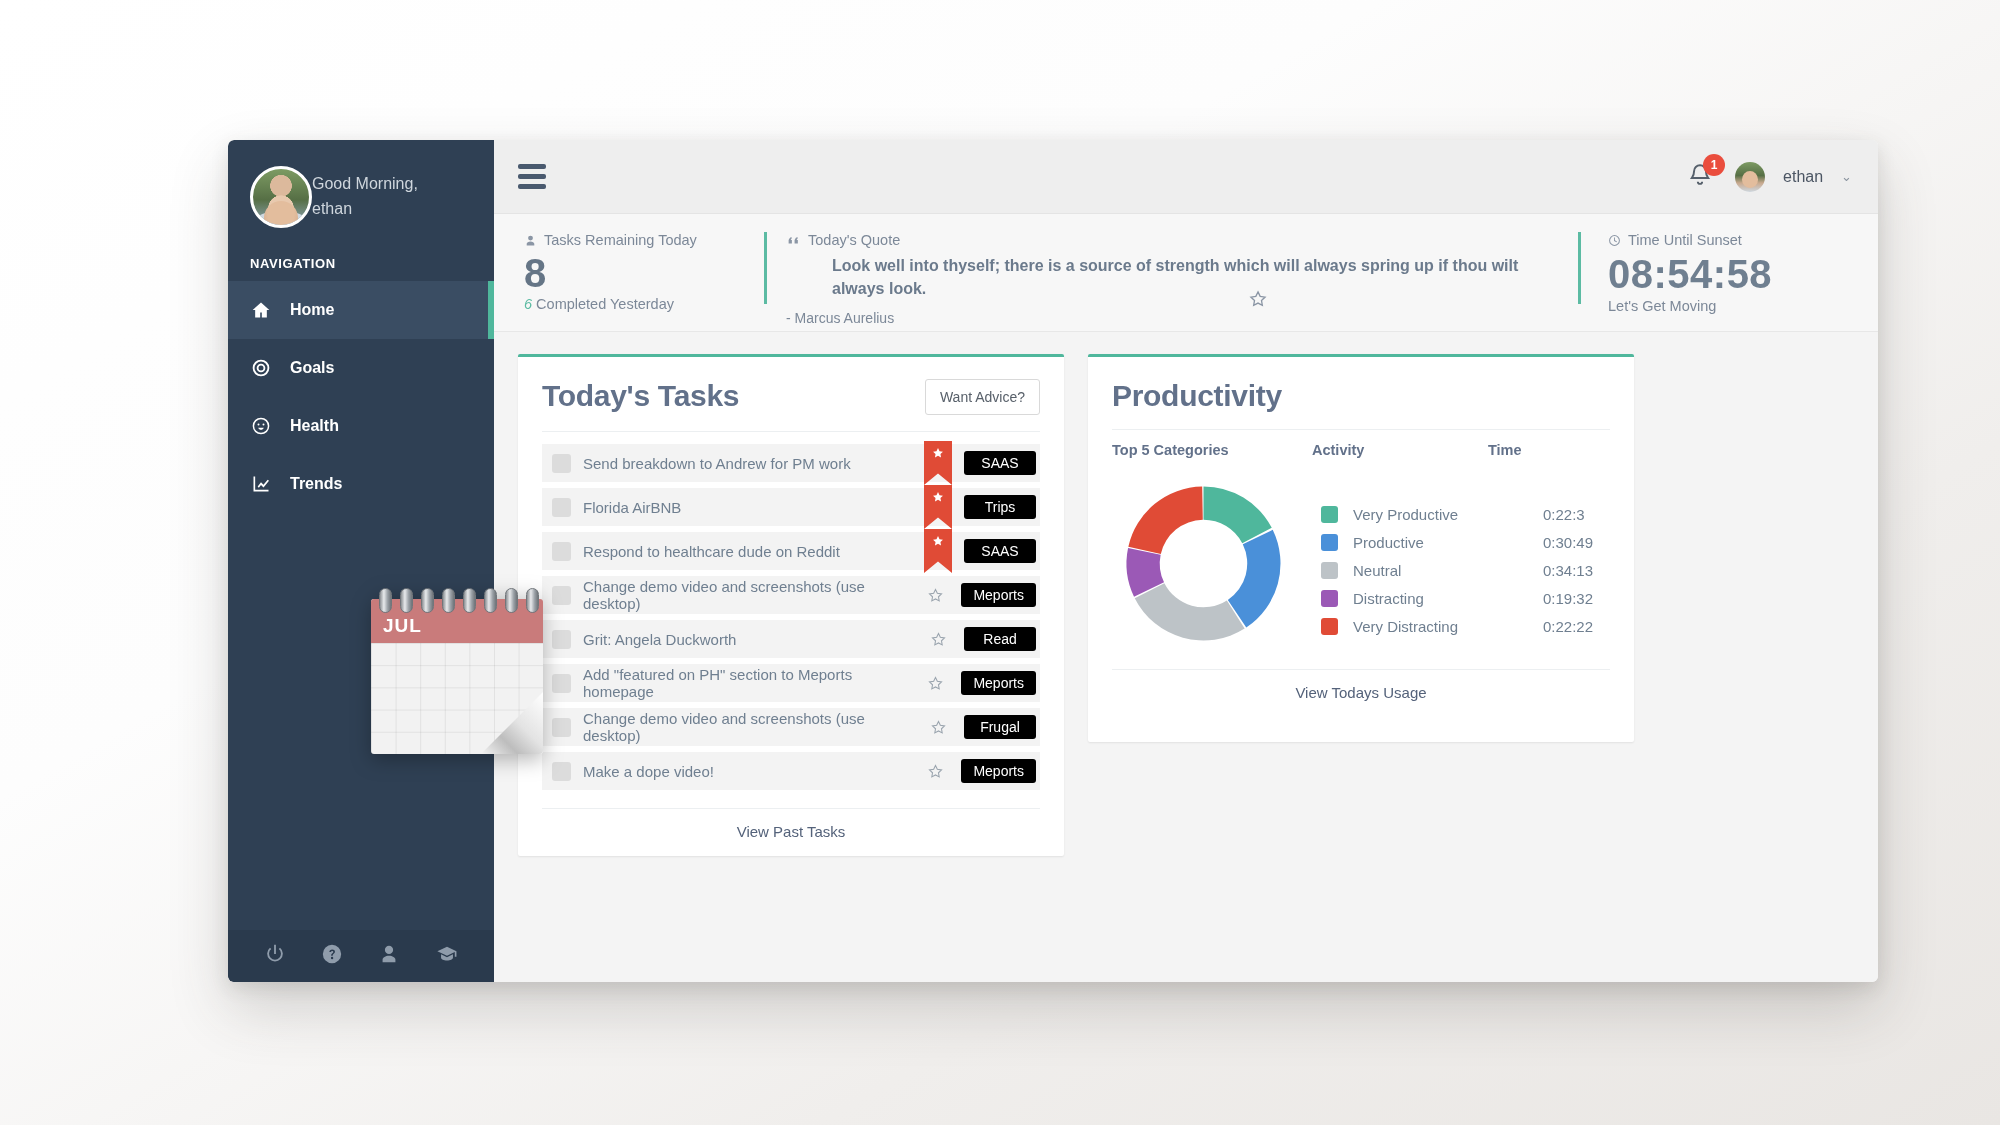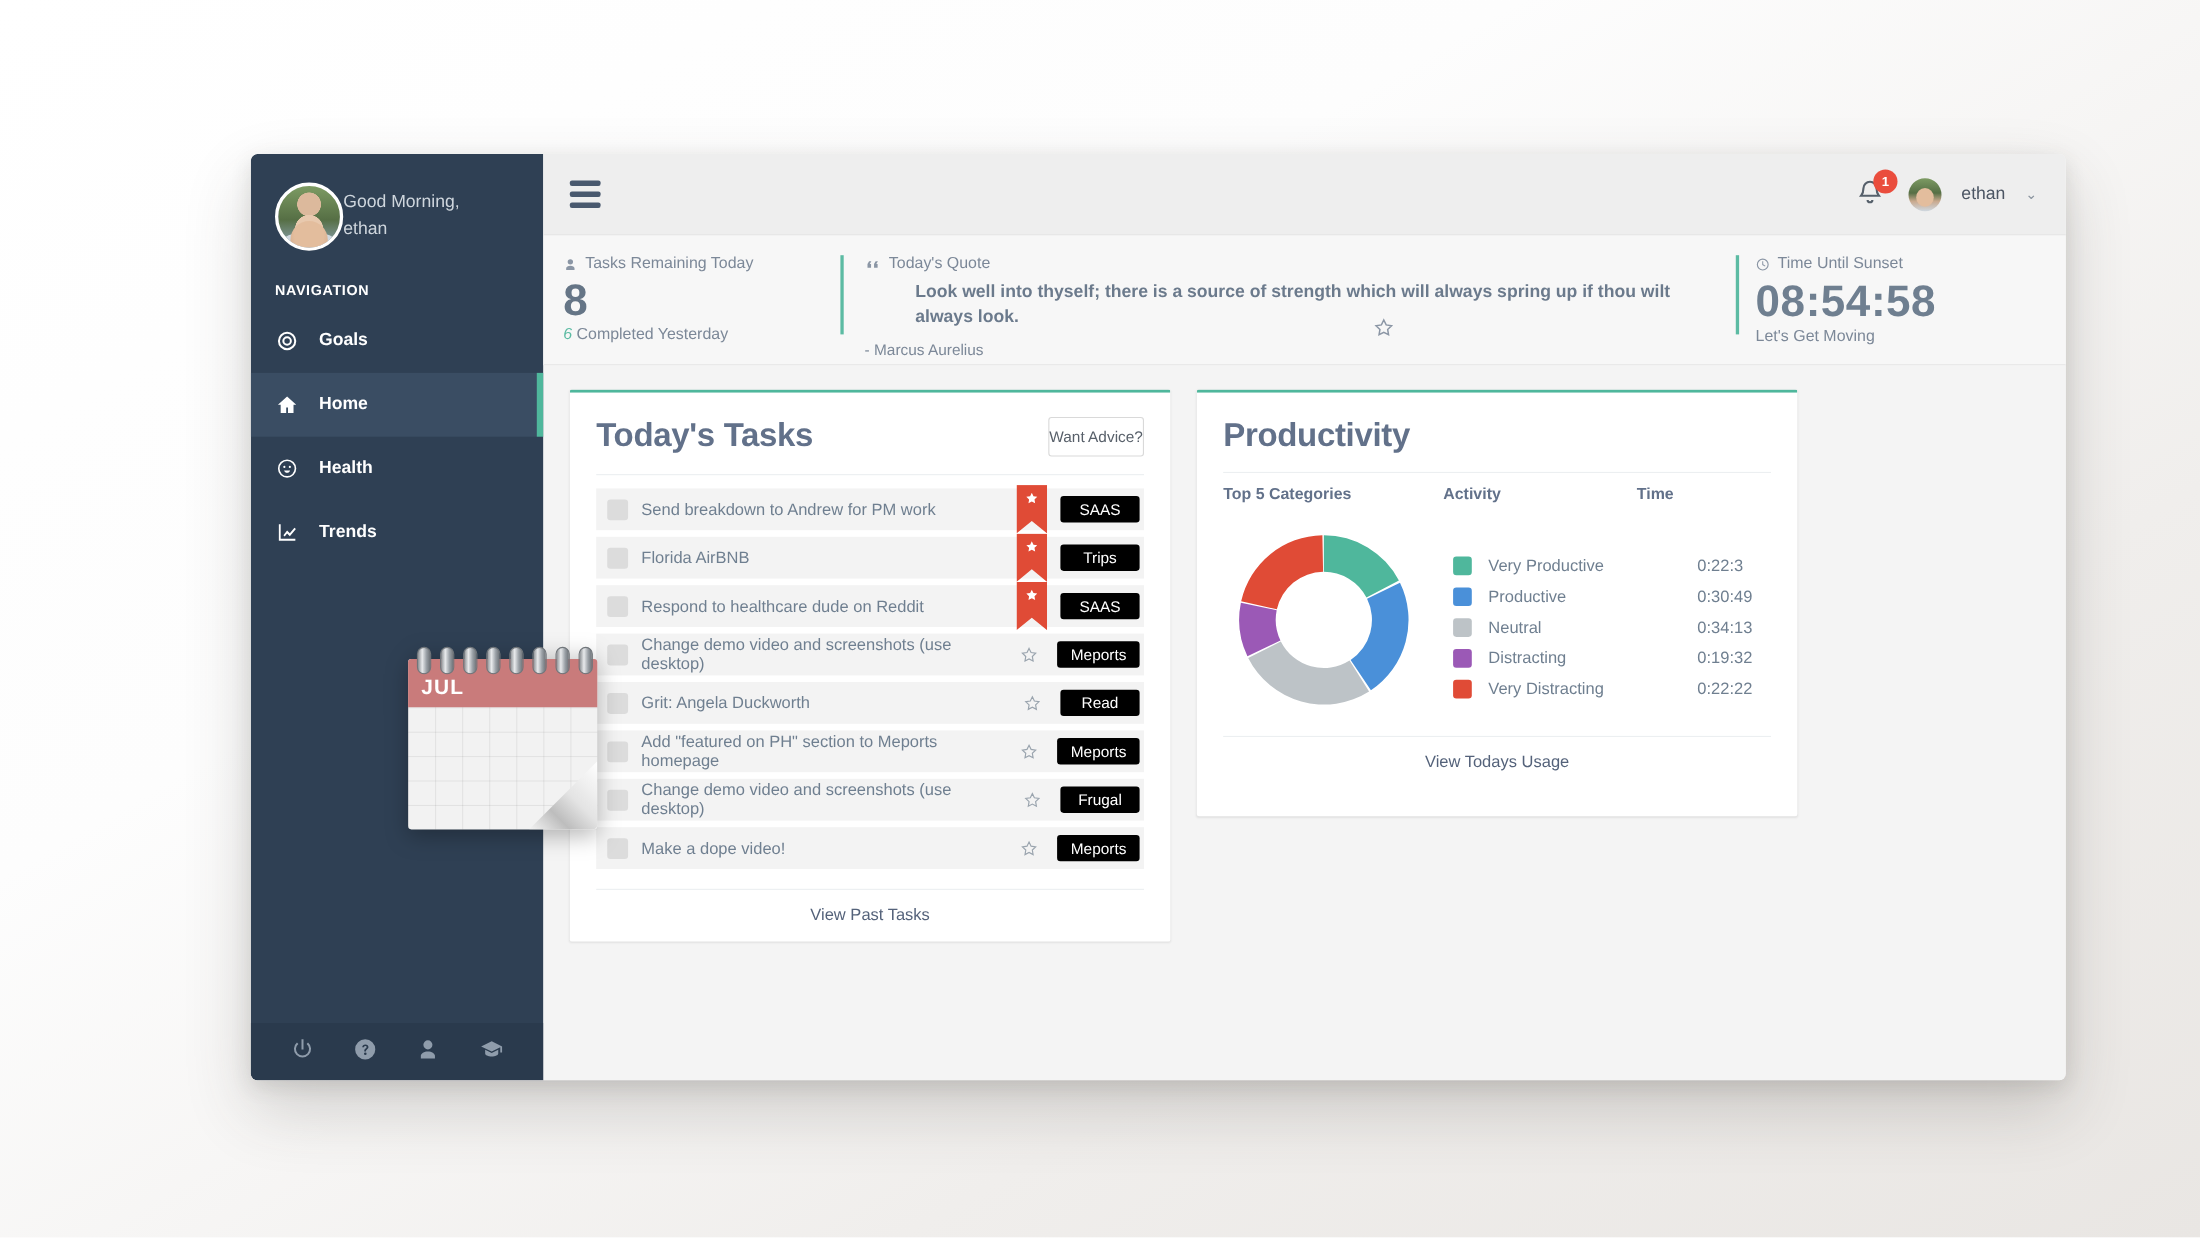--- a/index.html
+++ b/index.html
@@ -138,21 +138,21 @@
   }
   .avatar-sm::after{content:"";position:absolute;left:50%;top:30%;width:16px;height:17px;transform:translateX(-50%);border-radius:50%;background:#e3bd9d;}
   .uname{ color:#4b5563; font-size:16px;}
   .caret{ color:#8a949f; font-size:13px;}
 
   
   .stats{
     height: 118px; background:#f7f7f7; display:flex; align-items:stretch;
     border-bottom:1px solid #e7e7e7;
   }
-  .stat{ padding: 18px 22px 0 18px; position:relative; }
+  .stat{ padding: 18px 22px 0 30px; position:relative; }
   .stat.bordered::before{
     content:""; position:absolute; left:0; top:18px; width:3px; height:72px; background:#5cbba3;
   }
   .stat-label{ color:#7c8898; font-size:14.5px; display:flex; align-items:center; gap:7px;}
   .stat-label svg{fill:#8b96a5;}
   .stat-big{ color:#657586; font-size:40px; font-weight:bold; line-height:1.15; margin-top:2px;}
   .stat-sub{ color:#7c8898; font-size:14.5px;}
   .stat-sub .green{ color:#5cbba3; font-style: italic; }
   .s1{ width:270px; }
   .s2{ flex:1; padding-left:22px; position:relative;}
@@ -169,21 +169,21 @@
     background:#fff; border-top:3px solid #4fb79c;
     border-radius: 2px;
     box-shadow: 0 1px 2px rgba(0,0,0,.08);
   }
   .card-tasks{ width: 546px; padding: 22px 24px 0 24px; }
   .card-prod{ width: 546px; padding: 22px 24px 0 24px; height: 388px;}
   .card-head{ display:flex; align-items:flex-start; justify-content:space-between; }
   .card-title{ color:#62718a; font-size:30px; font-weight:bold; letter-spacing:-.3px;}
   .advice-btn{
     border:1px solid #d9d9d9; background:#fff; color:#58606a;
-    font-size:14px; border-radius:3px; padding:9px 0; cursor:pointer;
+    font-size:14px; border-radius:3px; padding:9px 14px; cursor:pointer;
     font-family:"Liberation Sans",sans-serif;
     text-align:right;
   }
   .hr{ border-top:1px solid #eceff1; margin: 16px 0 12px; }
 
   .task{
     display:flex; align-items:center; background:#f3f3f3;
     height: 38px; margin-bottom: 6px; position:relative; padding-left:10px;
   }
   .chk{ width:19px; height:19px; border-radius:3px; background:#dcdcdc; flex:none; cursor:pointer;}
@@ -239,36 +239,36 @@
       <div class="profile">
         <div class="avatar-lg"></div>
         <div class="greet">
           <span>Good Morning,</span>
           <span class="name">ethan</span>
         </div>
       </div>
 
       <div class="nav-title">NAVIGATION</div>
 
+      <div class="nav-item active">
+        <span class="ico">
+          <svg width="20" height="20" viewBox="0 0 24 24">
+              <path d="M12 3 2 12h3v9h6v-6h2v6h6v-9h3z"></path>
+            </svg>
+        </span>
+        <span>Home</span>
+      </div>
+
       <div class="nav-item">
         <span class="ico">
           <svg width="20" height="20" viewBox="0 0 24 24">
               <path d="M12 2a10 10 0 1 0 0 20 10 10 0 0 0 0-20zm0 2.2a7.8 7.8 0 1 1 0 15.6 7.8 7.8 0 0 1 0-15.6zm0 2.6a5.2 5.2 0 1 0 0 10.4 5.2 5.2 0 0 0 0-10.4zm0 2.2a3 3 0 1 1 0 6 3 3 0 0 1 0-6z"></path>
             </svg>
         </span>
         <span>Goals</span>
-      </div>
-
-      <div class="nav-item active">
-        <span class="ico">
-          <svg width="20" height="20" viewBox="0 0 24 24">
-              <path d="M12 3 2 12h3v9h6v-6h2v6h6v-9h3z"></path>
-            </svg>
-        </span>
-        <span>Home</span>
       </div>
 
       <div class="nav-item">
         <span class="ico">
           <svg width="20" height="20" viewBox="0 0 24 24">
               <path d="M12 2a10 10 0 1 0 0 20 10 10 0 0 0 0-20zm0 1.8a8.2 8.2 0 1 1 0 16.4 8.2 8.2 0 0 1 0-16.4zM9 9a1.2 1.2 0 1 1 0 2.4A1.2 1.2 0 0 1 9 9zm6 0a1.2 1.2 0 1 1 0 2.4A1.2 1.2 0 0 1 15 9zm-6.3 5h6.6c-.6 1.6-1.8 2.5-3.3 2.5S9.3 15.6 8.7 14z"></path>
             </svg>
         </span>
         <span>Health</span>
       </div>

